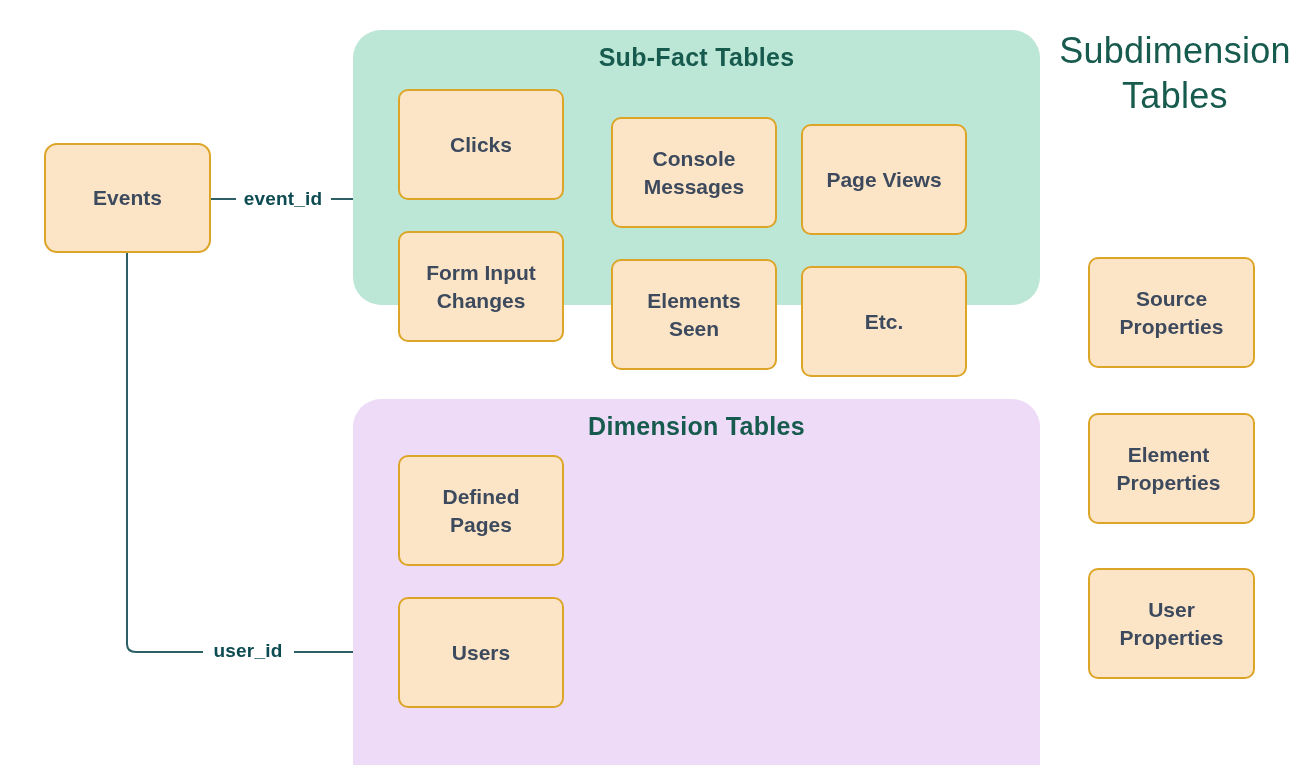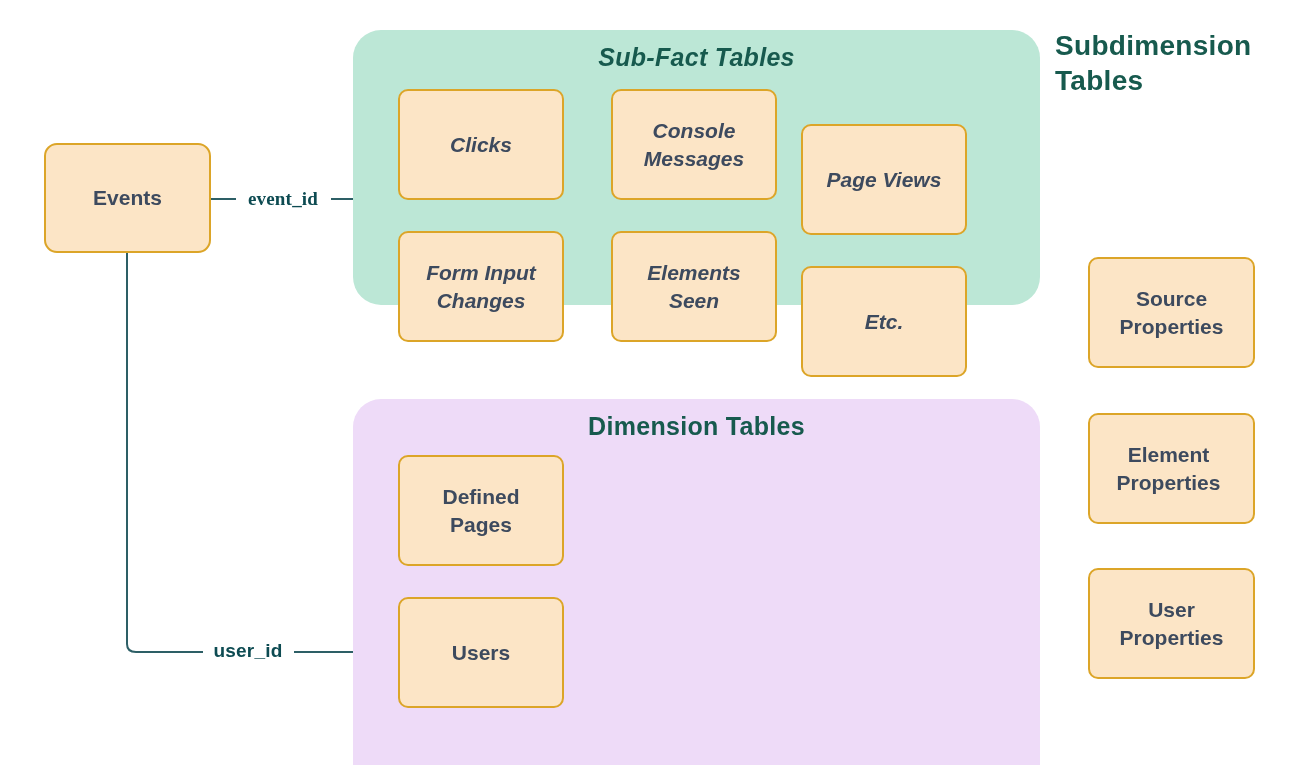--- a/index.html
+++ b/index.html
@@ -55,50 +55,50 @@
     font-size: 21px;
     line-height: 1.32;
     color: var(--label_slate);
     padding: 6px 14px;
   }
   .group {
     position: absolute;
     width: 687px;
     border-radius: 28px;
   }
-  .group.subfact  { left: 353px; top: 30px;  height: 275px; background: var(--mint_panel); font-style: italic; }
+  .group.subfact  { left: 353px; top: 30px;  height: 275px; background: var(--mint_panel); }
   .group.dimension{ left: 353px; top: 399px; height: 411px; background: var(--lavender_panel); }
   .group-title {
     position: absolute;
     left: 0; top: 13px;
     width: 100%;
     text-align: center;
     font-weight: bold;
     font-size: 25px;
     color: var(--heading_teal);
     letter-spacing: 0.3px;
   }
   
   .col0 { left: 45px; }
-  .col1 { left: 258px; }
+  .col1 { left: 258px; margin-top: 28px; }
   .col2 { left: 448px; margin-top: 35px; }
   .srow0 { top: 59px; }
   .srow1 { top: 201px; }
   .drow0 { top: 56px; text-align: center; }
   .drow1 { top: 198px; }
   
   .events-node { left: 44px; top: 143px; width: 167px; height: 110px; border-radius: 13px; }
   
   .subdim-title {
     position: absolute;
     left: 1055px; top: 28px;
     width: 240px;
-    text-align: left;
-    font-weight: bold;
-    font-size: 28px;
+    text-align: center;
+    font-weight: normal;
+    font-size: 36px;
     line-height: 1.25;
     color: var(--heading_teal);
     letter-spacing: 0.3px;
   }
   .sd { left: 1088px; width: 167px; }
   .sd0 { top: 118px; }
   .sd1 { top: 257px; }
   .sd2 { top: 413px; padding-left: 8px; }
   .sd3 { top: 568px; }
 </style>
@@ -111,21 +111,21 @@
     <path d="M211 199 H236"></path>
     <path d="M331 199 H353"></path>
     <path d="M127 253 V644 Q127 652 136 652 H203"></path>
     <path d="M294 652 H398"></path>
   </svg>
 
   <div class="node events-node">
     <span>Events</span>
   </div>
 
-  <div class="connector-label" style="left:283px; top:199px;font-family:Liberation Serif, serif;">event_id</div>
+  <div class="connector-label" style="left:283px; top:199px;">event_id</div>
 
   <div class="connector-label" style="left:248px; top:651px;">user_id</div>
 
   <section class="group subfact">
     <h2 class="group-title">Sub-Fact Tables</h2>
     <div class="node col0 srow0">
       <span>Clicks</span>
     </div>
     <div class="node col1 srow0">
       <span>Console Messages</span>

